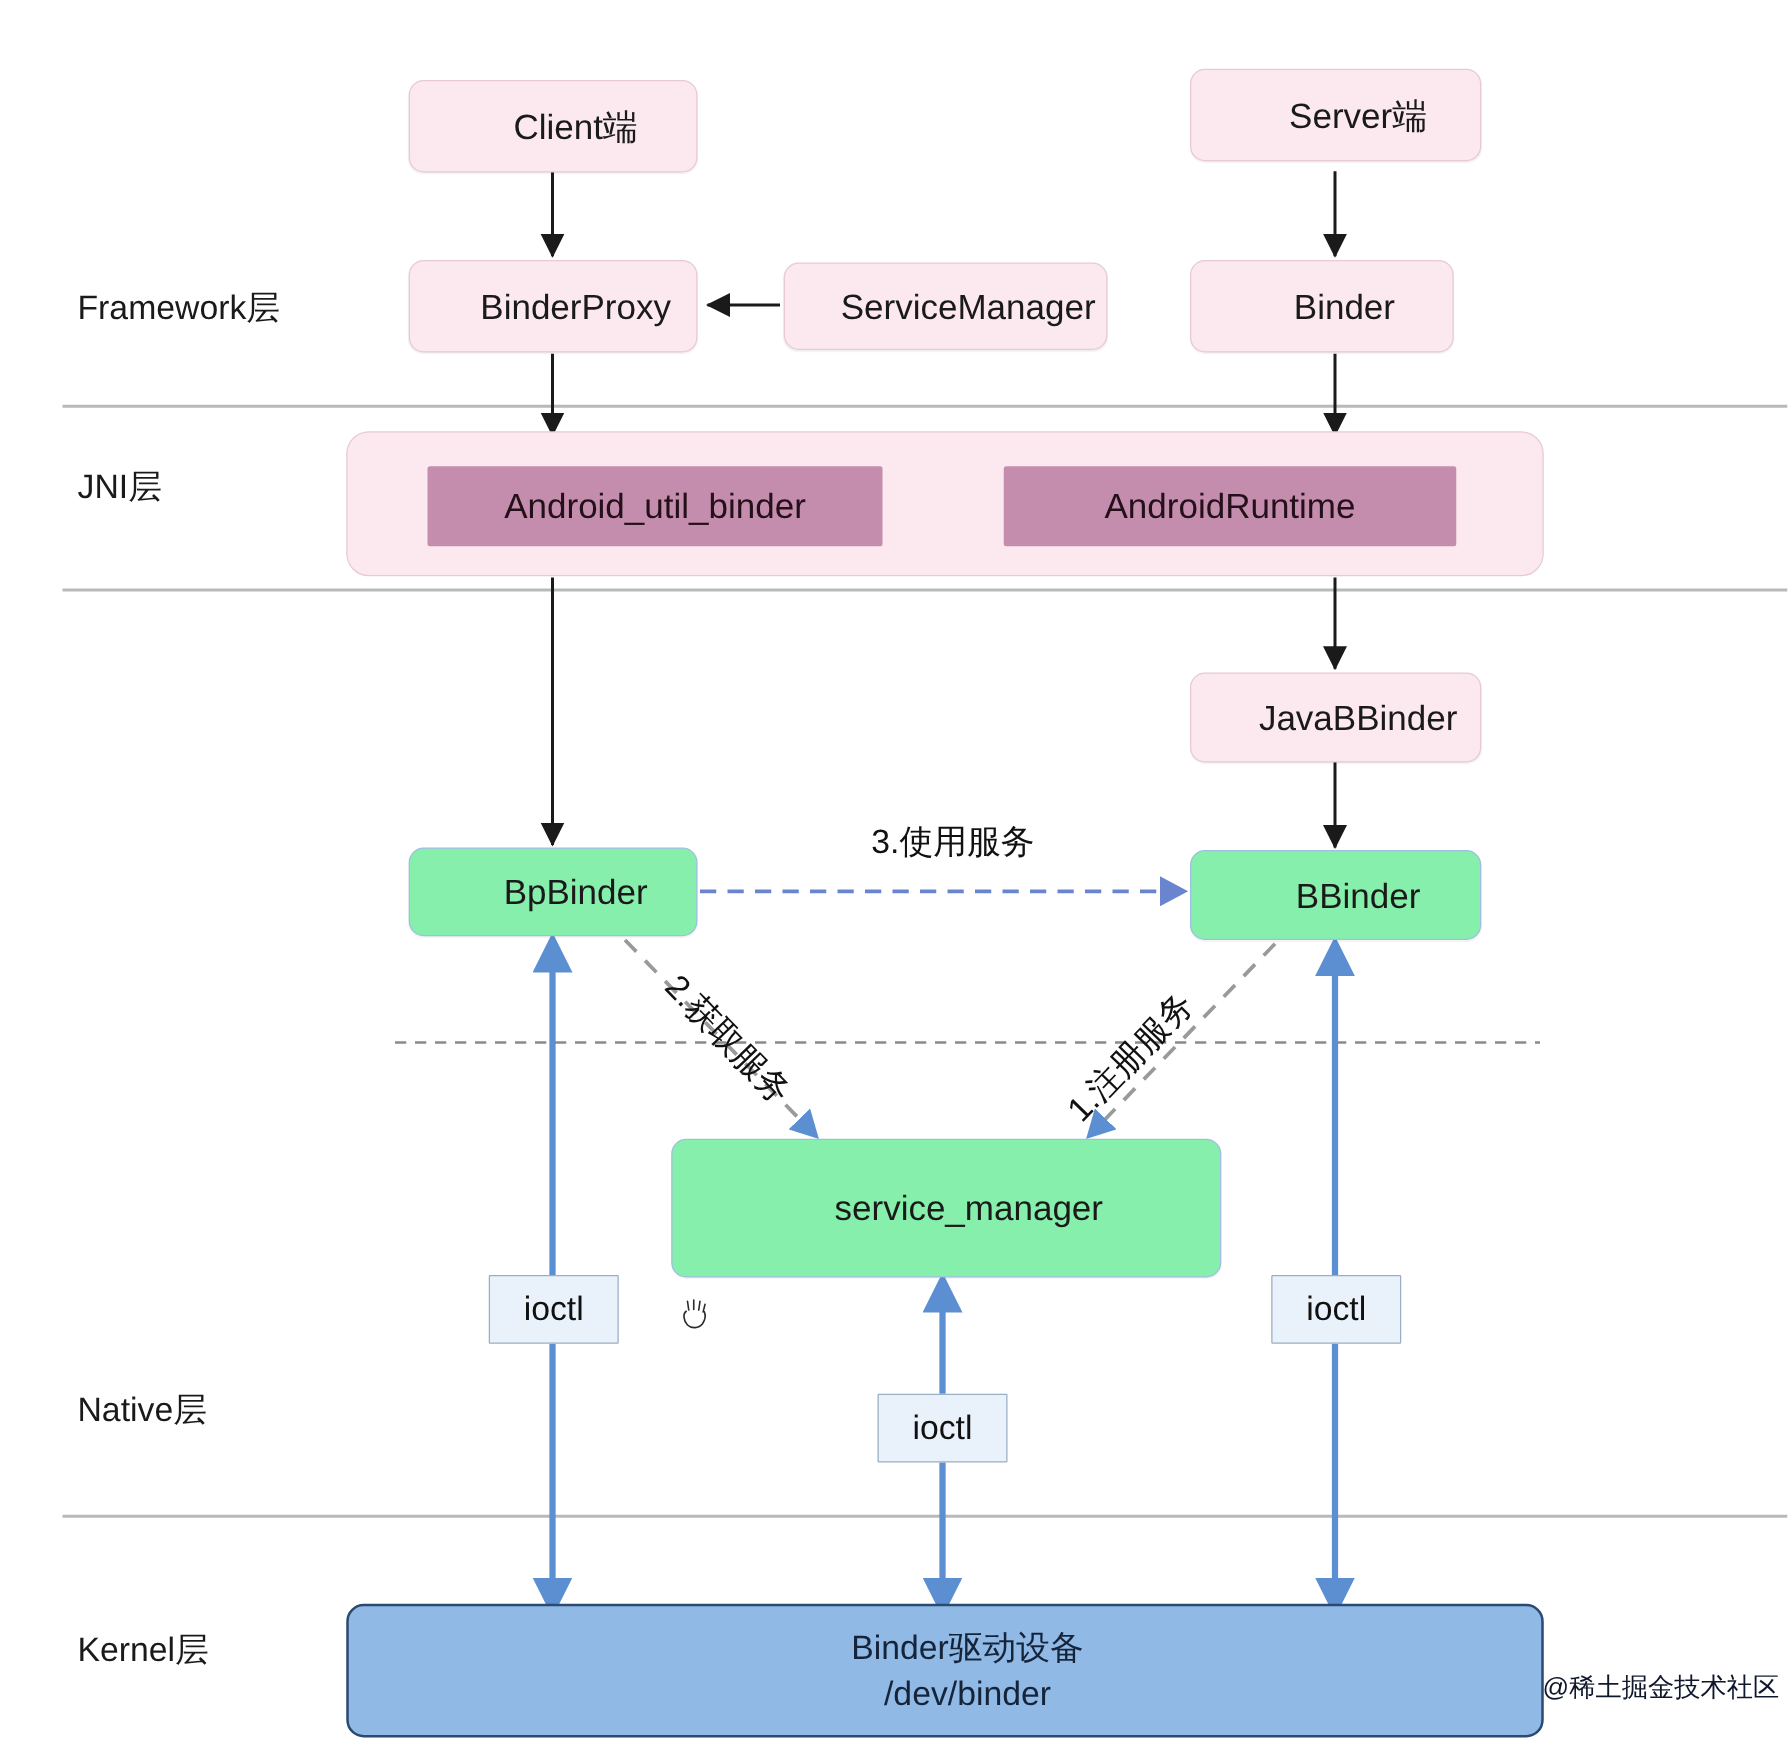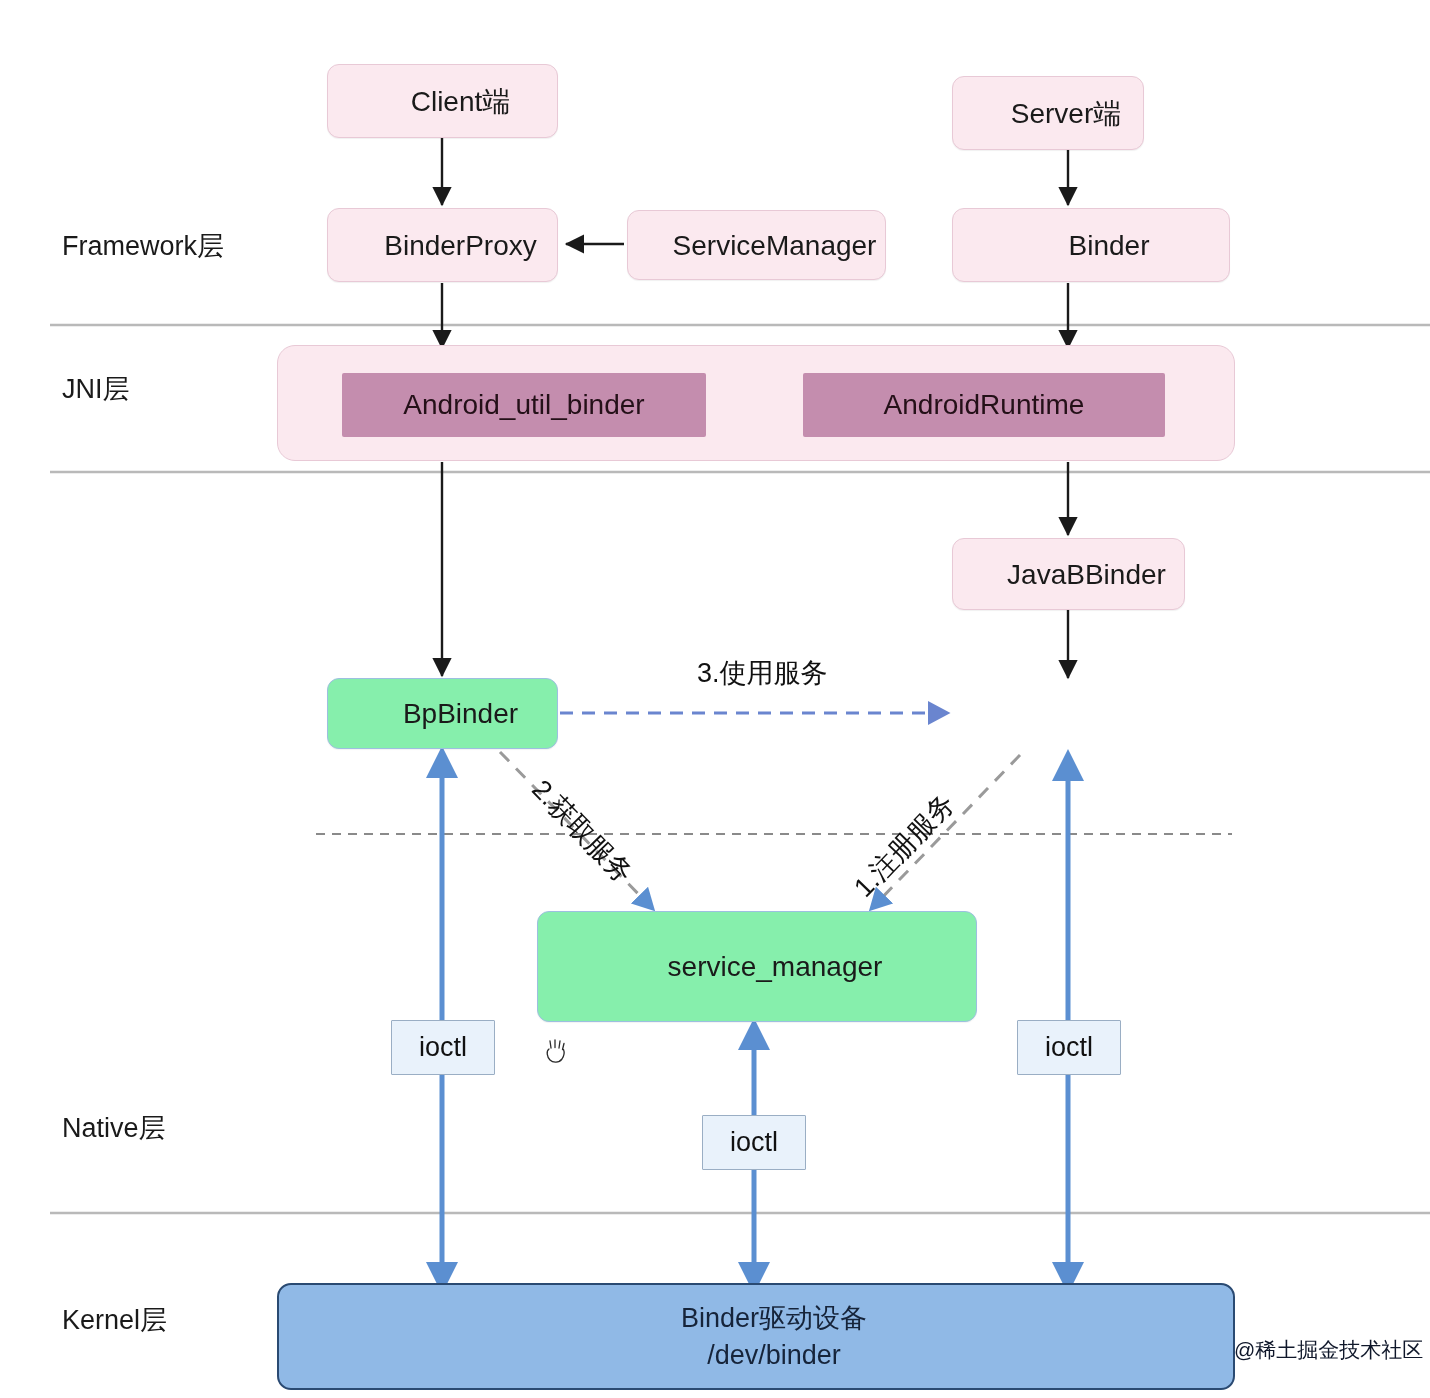--- a/index.html
+++ b/index.html
@@ -192,37 +192,38 @@
     </g>
   </svg>
 
   <div class="layer-label" style="left:62px; top:228px;">Framework层</div>
   <div class="layer-label" style="left:62px; top:371px;">JNI层</div>
   <div class="layer-label" style="left:62px; top:1110px;">Native层</div>
   <div class="layer-label" style="left:62px; top:1302px;">Kernel层</div>
 
   <div class="node pink" style="left:327px; top:64px; width:231px; height:74px;">Client端</div>
 
-  <div class="node pink" style="left:952px; top:76px; width:192px; height:74px;">Server端</div>
+  <div class="node pink" style="left:952px; top:55px; width:233px; height:74px;">Server端</div>
 
   <div class="node pink" style="left:327px; top:208px; width:231px; height:74px;">BinderProxy</div>
 
   <div class="node pink" style="left:627px; top:210px; width:259px; height:70px;">ServiceManager</div>
 
-  <div class="node pink" style="left:952px; top:208px; width:278px; height:74px;">Binder</div>
+  <div class="node pink" style="left:952px; top:208px; width:211px; height:74px;">Binder</div>
 
   <div class="jni-container" style="position:absolute; left:277px; top:345px; width:958px; height:116px;">
     <div class="jni-box" style="left:525px; top:27px; width:362px; height:64px;">AndroidRuntime</div>
     <div class="jni-box" style="left:64px; top:27px; width:364px; height:64px;">Android_util_binder</div>
   </div>
 
   <div class="node pink" style="left:952px; top:538px; width:233px; height:72px;">JavaBBinder</div>
 
   <div class="node blue" style="left:327px; top:678px; width:231px; height:71px;">BpBinder</div>
 
+  <div class="node blue" style="left:952px; top:680px; width:233px; height:72px;">BBinder</div>
 
   <div class="node blue" style="left:537px; top:911px; width:440px; height:111px;">service_manager</div>
 
   <div class="ioctl" style="left:391px; top:1020px; width:104px; height:55px;">ioctl</div>
   <div class="ioctl" style="left:702px; top:1115px; width:104px; height:55px;">ioctl</div>
   <div class="ioctl" style="left:1017px; top:1020px; width:104px; height:55px;">ioctl</div>
 
   <div class="node kernel" style="left:277px; top:1283px; width:958px; height:107px;">Binder驱动设备
 /dev/binder</div>
 

